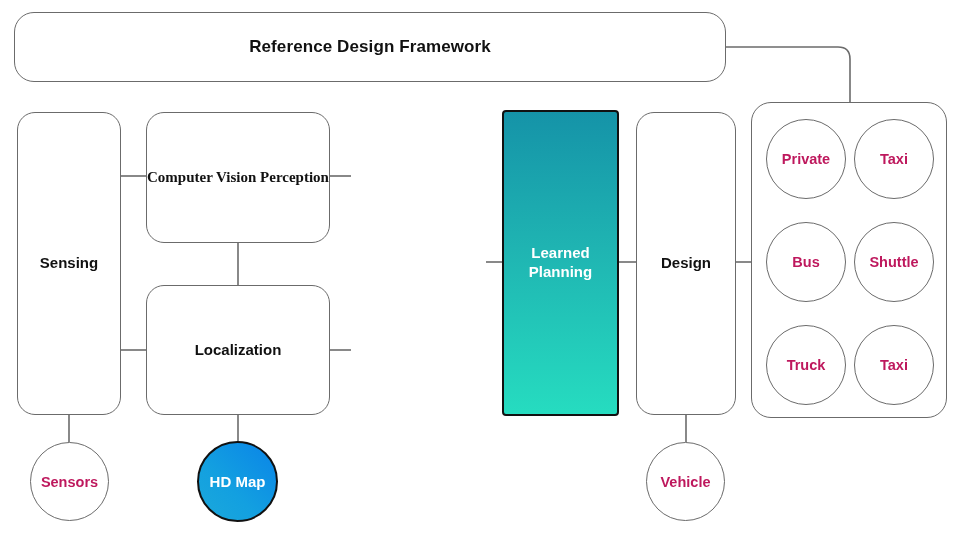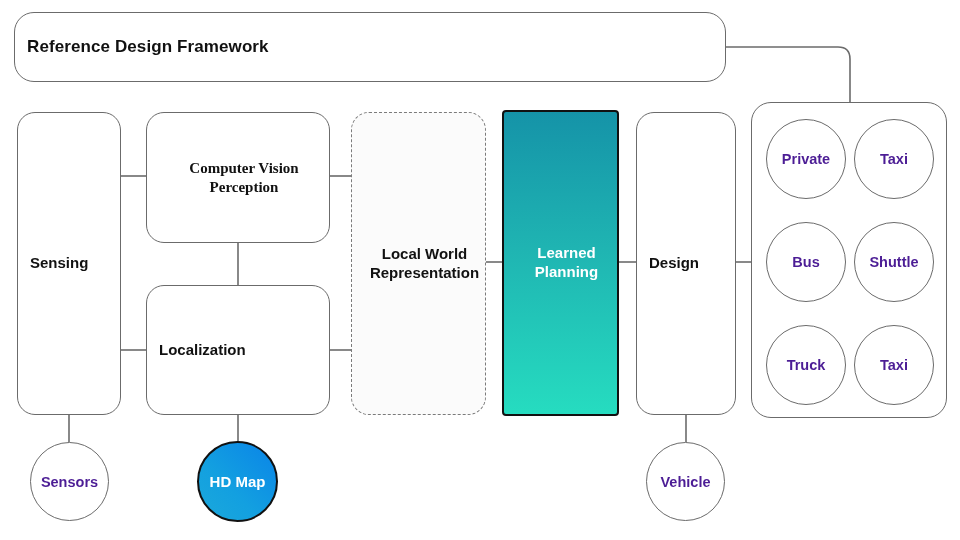--- a/index.html
+++ b/index.html
@@ -25,26 +25,25 @@
     left: 0; top: 0;
     width: 960px;
     height: 540px;
     pointer-events: none;
   }
   .node {
     position: absolute;
     box-sizing: border-box;
     display: flex;
     align-items: center;
-    justify-content: flex-start;
+    justify-content: center;
     text-align: center;
     color: #111111;
     font-weight: bold;
     line-height: 1.25;
-    padding-left: 12px;
   }
 
   
   #banner {
     left: 14px; top: 12px;
     width: 712px; height: 70px;
     border: 1.6px solid #6b6b6b;
     border-radius: 20px;
     background: #ffffff;
     font-size: 17px;
@@ -92,21 +91,21 @@
     width: 196px; height: 316px;
   }
   .circle {
     position: absolute;
     box-sizing: border-box;
     border-radius: 50%;
     display: flex;
     align-items: center;
     justify-content: center;
     font-weight: bold;
-    color: #4c1d95;
+    color: #be185d;
     border: 1.6px solid #6b6b6b;
     background: #ffffff;
     font-size: 14.5px;
   }
   .veh { width: 80px; height: 80px; }
   .vc0 { left: 14px;  top: 16px; }
   .vc1 { left: 102px; top: 16px; }
   .vc2 { left: 14px;  top: 119px; }
   .vc3 { left: 102px; top: 119px; }
   .vc4 { left: 14px;  top: 222px; }
@@ -172,23 +171,20 @@
   </div>
 
   <div class="node stagebox" id="cvp">
     <span>Computer Vision Perception</span>
   </div>
 
   <div class="node stagebox" id="localization">
     <span>Localization</span>
   </div>
 
-  <div class="node" id="lwr">
-    <span>Local World Representation</span>
-  </div>
 
   <div class="node" id="planning">
     <span>Learned Planning</span>
   </div>
 
   <div class="node stagebox" id="control">
     <span>Design</span>
   </div>
 
   <div class="node" id="vehicles">

